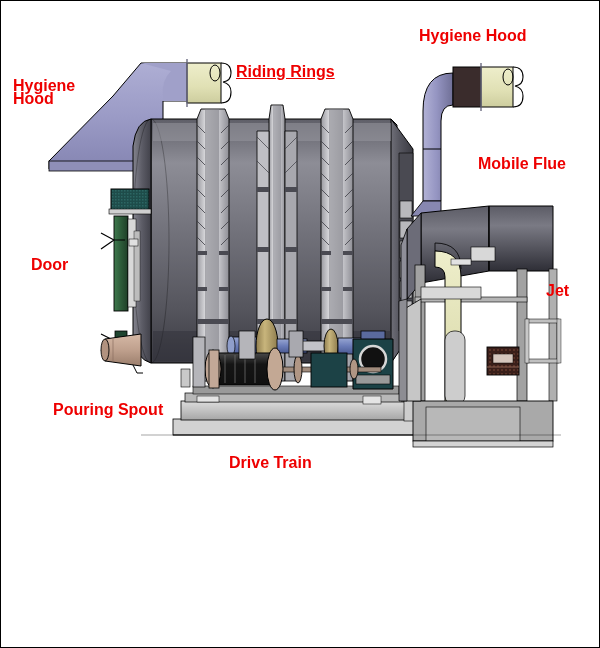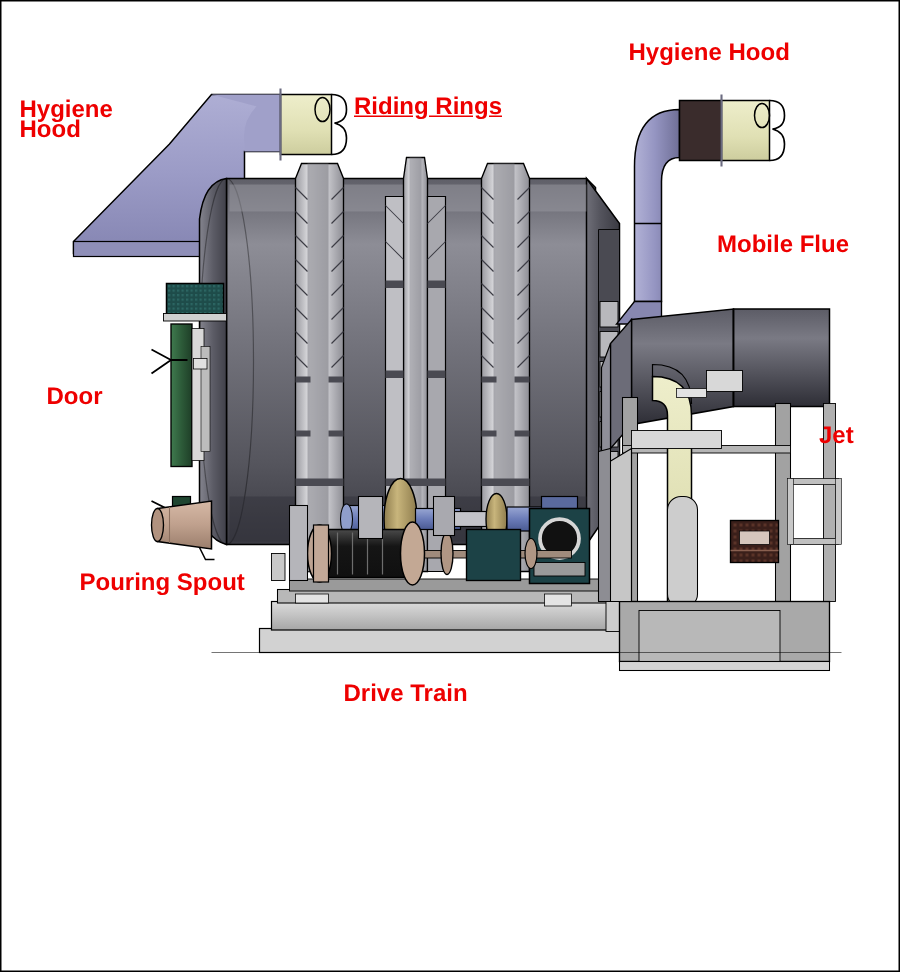--- a/index.html
+++ b/index.html
@@ -362,23 +362,23 @@
       <rect x="412" y="440" width="140" height="6" fill="#d4d4d4" stroke="#000" stroke-width="0.7"></rect>
 
       <rect x="420" y="286" width="60" height="12" fill="#d8d8d8" stroke="#000" stroke-width="0.6"></rect>
       <path d="M400 310 L420 298 L420 400 L400 400 Z" fill="#c6c6c6" stroke="#000" stroke-width="0.8"></path>
       <path d="M398 300 L406 298 L406 400 L398 400 Z" fill="#8d8d93" stroke="#000" stroke-width="0.7"></path>
     </g>
 
     <line x1="140" y1="434" x2="560" y2="434" stroke="#000" stroke-width="0.6" opacity="0.6"></line>
   </svg>
 
-  <div class="label" style="left:12px;  top:66px;">Hygiene
+  <div class="label" style="left:12px;  top:78px;">Hygiene
 Hood</div>
   <div class="label" style="left:235px; top:64px;text-decoration:underline;">Riding Rings</div>
   <div class="label" style="left:418px; top:28px;">Hygiene Hood</div>
   <div class="label" style="left:477px; top:156px;">Mobile Flue</div>
   <div class="label" style="left:545px; top:283px;">Jet</div>
   <div class="label" style="left:30px;  top:257px;">Door</div>
-  <div class="label" style="left:52px;  top:381px;">Pouring Spout</div>
+  <div class="label" style="left:52px;  top:402px;">Pouring Spout</div>
   <div class="label" style="left:228px; top:455px;">Drive Train</div>
 
 </div>
 
 </body></html>

